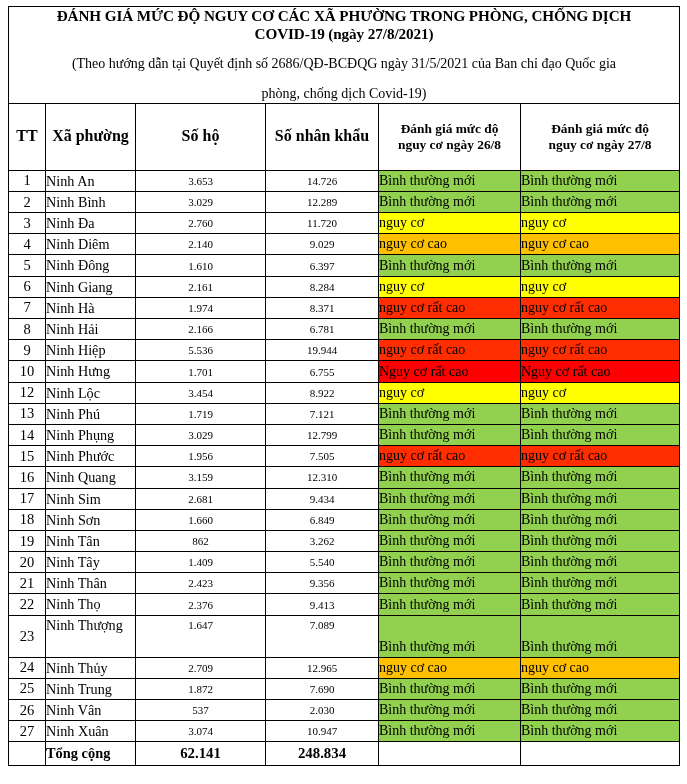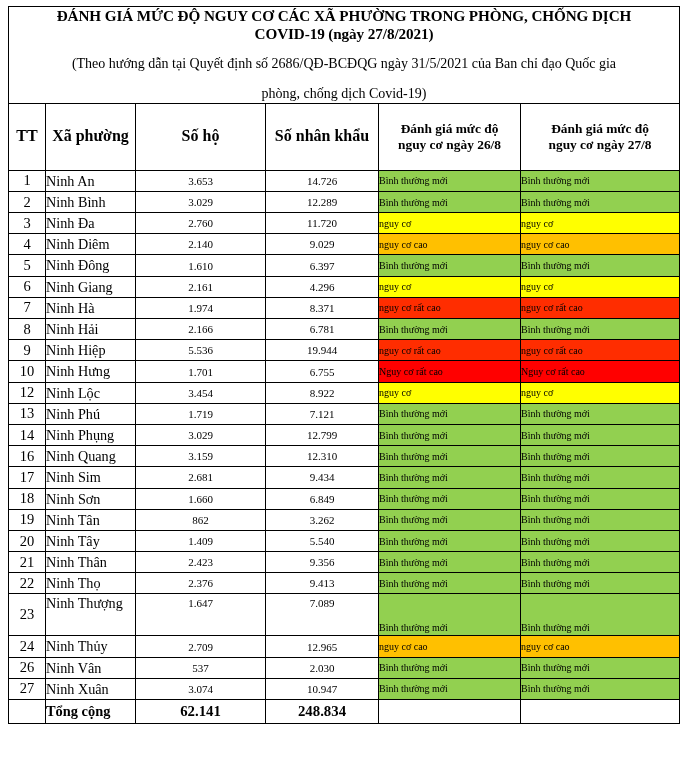--- a/index.html
+++ b/index.html
@@ -76,21 +76,21 @@
     font-size: 14.2px;
     line-height: 1.14;
   }
   .c-num {
     text-align: center;
     font-size: 11px;
   }
   .c-status {
     text-align: left;
     padding-left: 5px;
-    font-size: 10px;
+    font-size: 14px;
     white-space: nowrap;
   }
   tbody tr { height: 21.2px; }
   tr.tall { height: 42px; margin-left: 36px; }
   tr.tall .c-tt,
   tr.tall .c-name,
   tr.tall .c-num { vertical-align: top; padding-top: 1px; }
   tr.tall .c-num { padding-top: 3px; }
   tr.tall .c-tt { vertical-align: middle; padding-top: 0; }
   tr.tall .c-status { vertical-align: bottom; padding-bottom: 2px; }
@@ -186,21 +186,21 @@
           <td class="c-name">Ninh Đông</td>
           <td class="c-num">1.610</td>
           <td class="c-num">6.397</td>
           <td class="c-status" style="background-color: rgb(146, 208, 80);">Bình thường mới</td>
           <td class="c-status" style="background-color: rgb(146, 208, 80);">Bình thường mới</td>
         </tr>
         <tr>
           <td class="c-tt">6</td>
           <td class="c-name">Ninh Giang</td>
           <td class="c-num">2.161</td>
-          <td class="c-num">4.296</td>
+          <td class="c-num">8.284</td>
           <td class="c-status" style="background-color: rgb(255, 255, 0);">nguy cơ</td>
           <td class="c-status" style="background-color: rgb(255, 255, 0);">nguy cơ</td>
         </tr>
         <tr>
           <td class="c-tt">7</td>
           <td class="c-name">Ninh Hà</td>
           <td class="c-num">1.974</td>
           <td class="c-num">8.371</td>
           <td class="c-status" style="background-color: rgb(255, 45, 0);">nguy cơ rất cao</td>
           <td class="c-status" style="background-color: rgb(255, 45, 0);">nguy cơ rất cao</td>
@@ -247,20 +247,28 @@
         </tr>
         <tr>
           <td class="c-tt">14</td>
           <td class="c-name">Ninh Phụng</td>
           <td class="c-num">3.029</td>
           <td class="c-num">12.799</td>
           <td class="c-status" style="background-color: rgb(146, 208, 80);">Bình thường mới</td>
           <td class="c-status" style="background-color: rgb(146, 208, 80);">Bình thường mới</td>
         </tr>
         <tr>
+          <td class="c-tt">15</td>
+          <td class="c-name">Ninh Phước</td>
+          <td class="c-num">1.956</td>
+          <td class="c-num">7.505</td>
+          <td class="c-status" style="background-color: rgb(255, 45, 0);">nguy cơ rất cao</td>
+          <td class="c-status" style="background-color: rgb(255, 45, 0);">nguy cơ rất cao</td>
+        </tr>
+        <tr>
           <td class="c-tt">16</td>
           <td class="c-name">Ninh Quang</td>
           <td class="c-num">3.159</td>
           <td class="c-num">12.310</td>
           <td class="c-status" style="background-color: rgb(146, 208, 80);">Bình thường mới</td>
           <td class="c-status" style="background-color: rgb(146, 208, 80);">Bình thường mới</td>
         </tr>
         <tr>
           <td class="c-tt">17</td>
           <td class="c-name">Ninh Sim</td>
@@ -317,20 +325,28 @@
           <td class="c-status" style="background-color: rgb(146, 208, 80);">Bình thường mới</td>
           <td class="c-status" style="background-color: rgb(146, 208, 80);">Bình thường mới</td>
         </tr>
         <tr>
           <td class="c-tt">24</td>
           <td class="c-name">Ninh Thủy</td>
           <td class="c-num">2.709</td>
           <td class="c-num">12.965</td>
           <td class="c-status" style="background-color: rgb(255, 192, 0);">nguy cơ cao</td>
           <td class="c-status" style="background-color: rgb(255, 192, 0);">nguy cơ cao</td>
+        </tr>
+        <tr>
+          <td class="c-tt">25</td>
+          <td class="c-name">Ninh Trung</td>
+          <td class="c-num">1.872</td>
+          <td class="c-num">7.690</td>
+          <td class="c-status" style="background-color: rgb(146, 208, 80);">Bình thường mới</td>
+          <td class="c-status" style="background-color: rgb(146, 208, 80);">Bình thường mới</td>
         </tr>
         <tr>
           <td class="c-tt">26</td>
           <td class="c-name">Ninh Vân</td>
           <td class="c-num">537</td>
           <td class="c-num">2.030</td>
           <td class="c-status" style="background-color: rgb(146, 208, 80);">Bình thường mới</td>
           <td class="c-status" style="background-color: rgb(146, 208, 80);">Bình thường mới</td>
         </tr>
         <tr>

